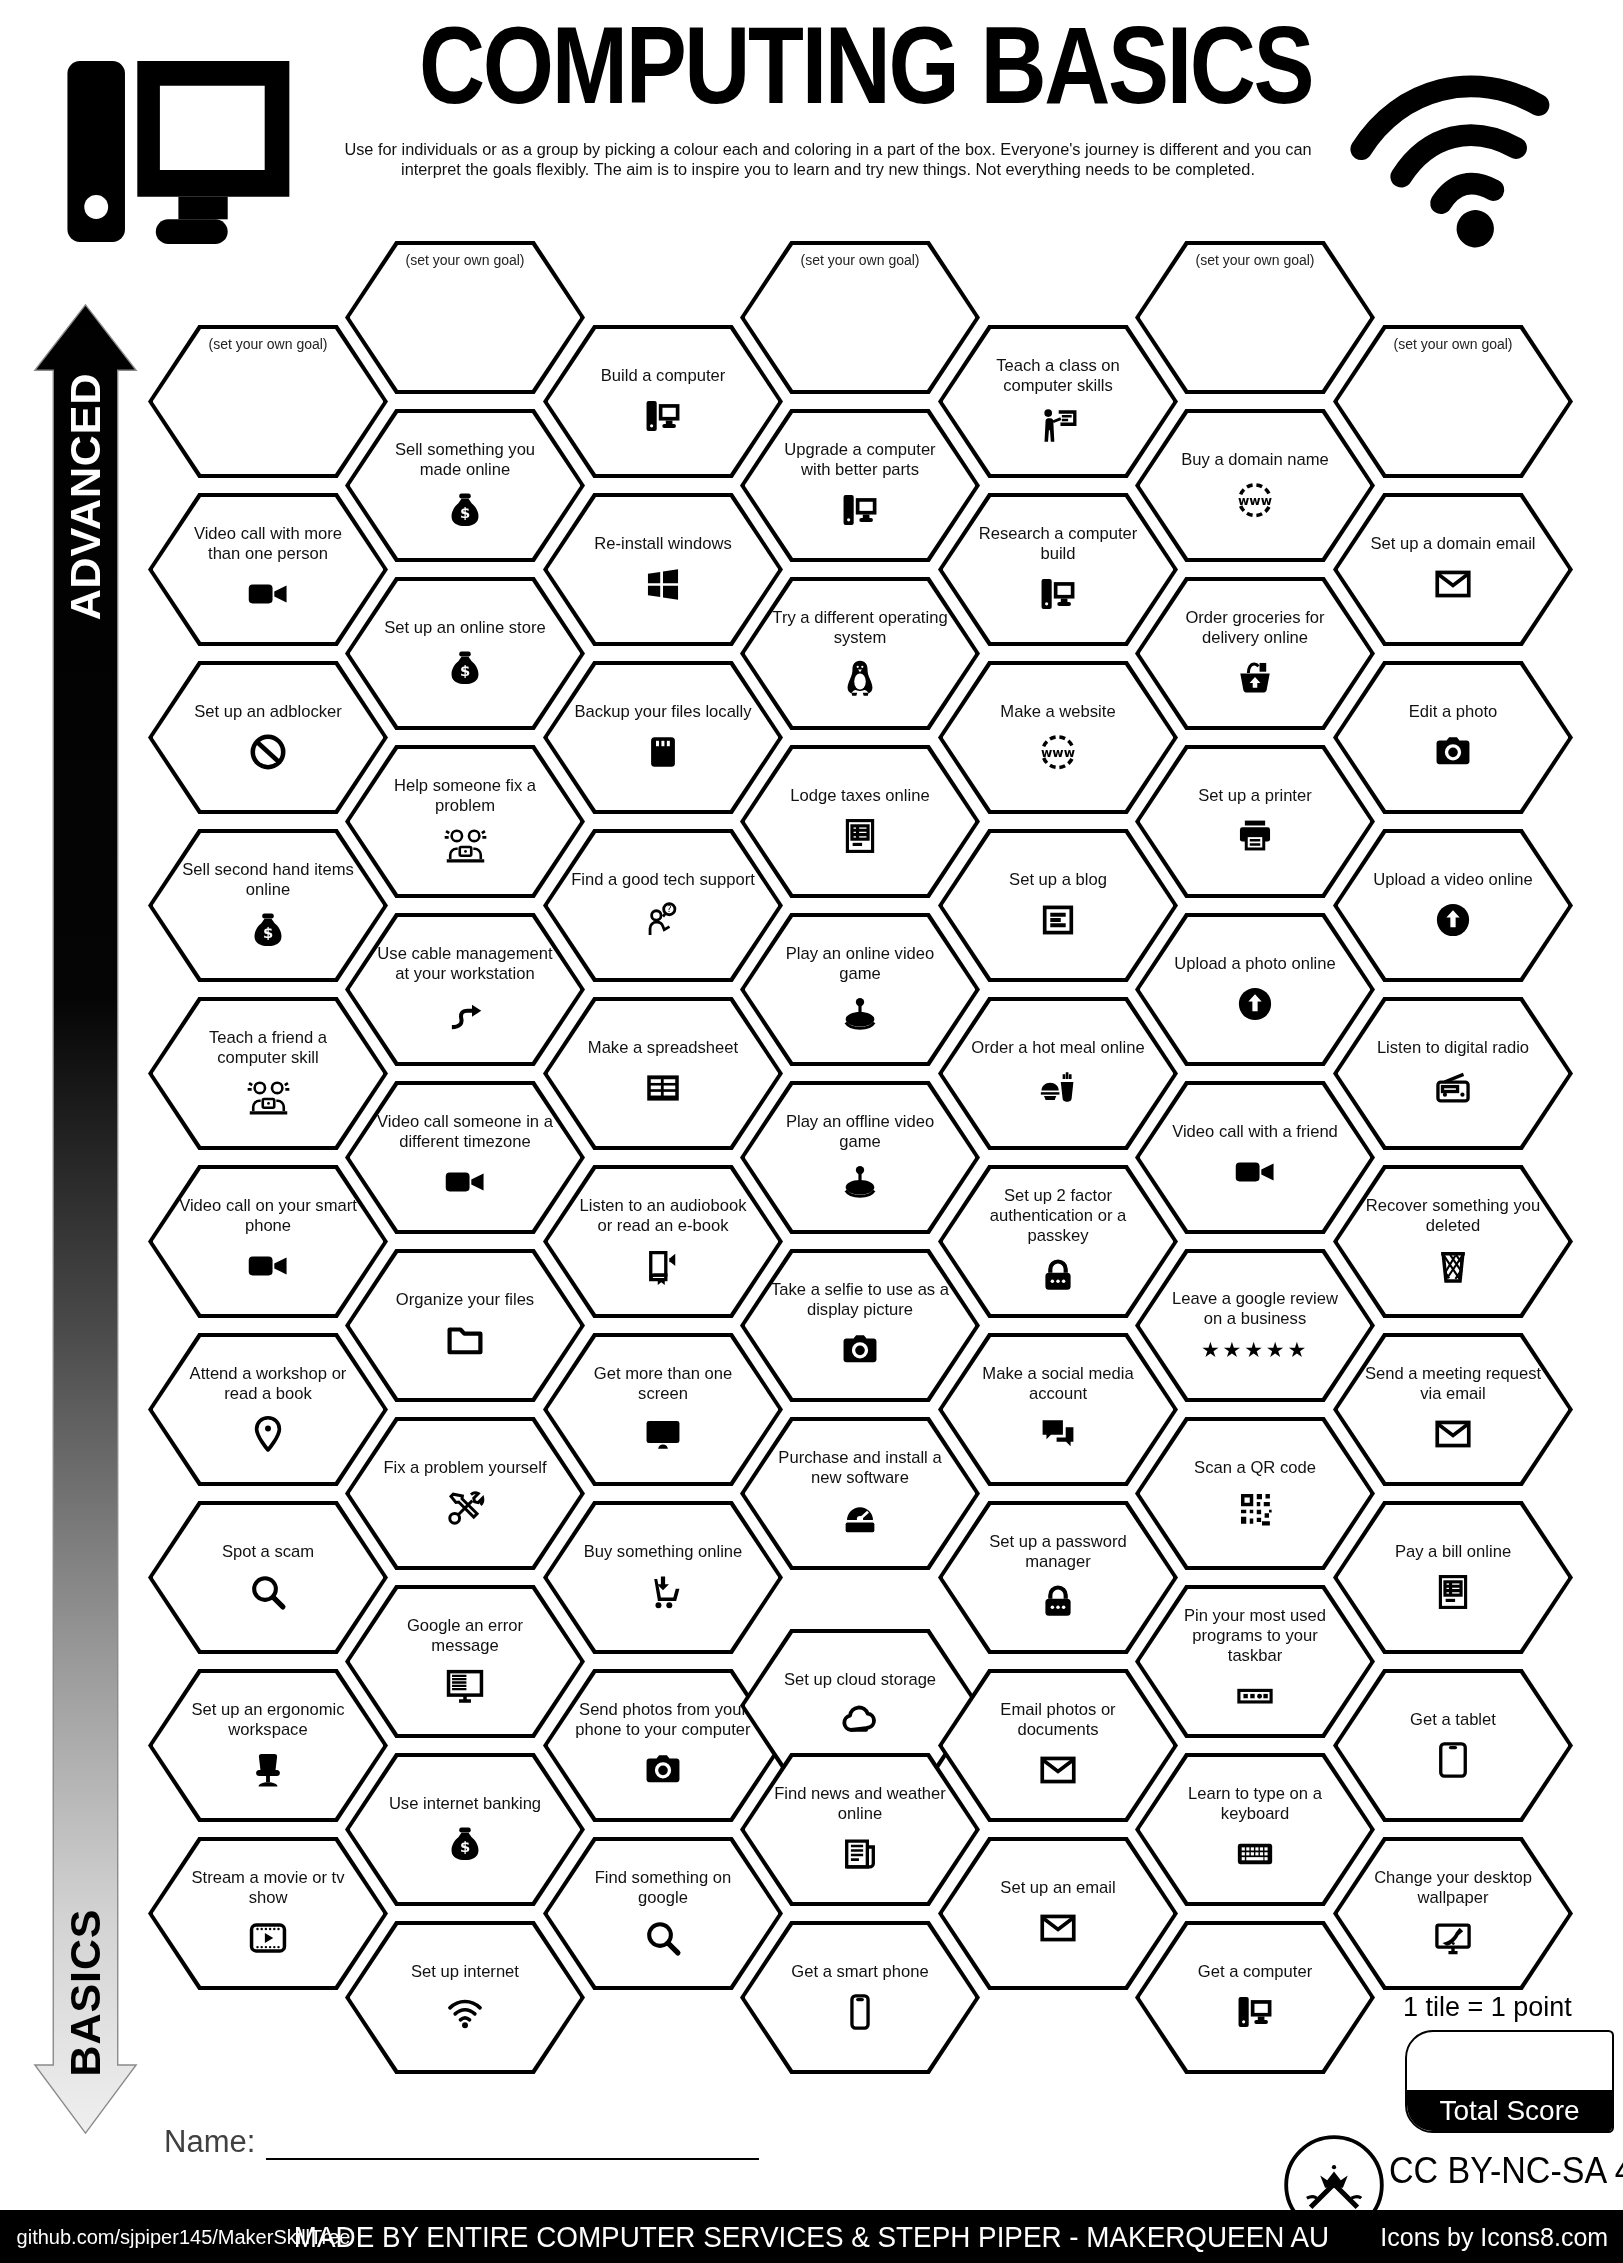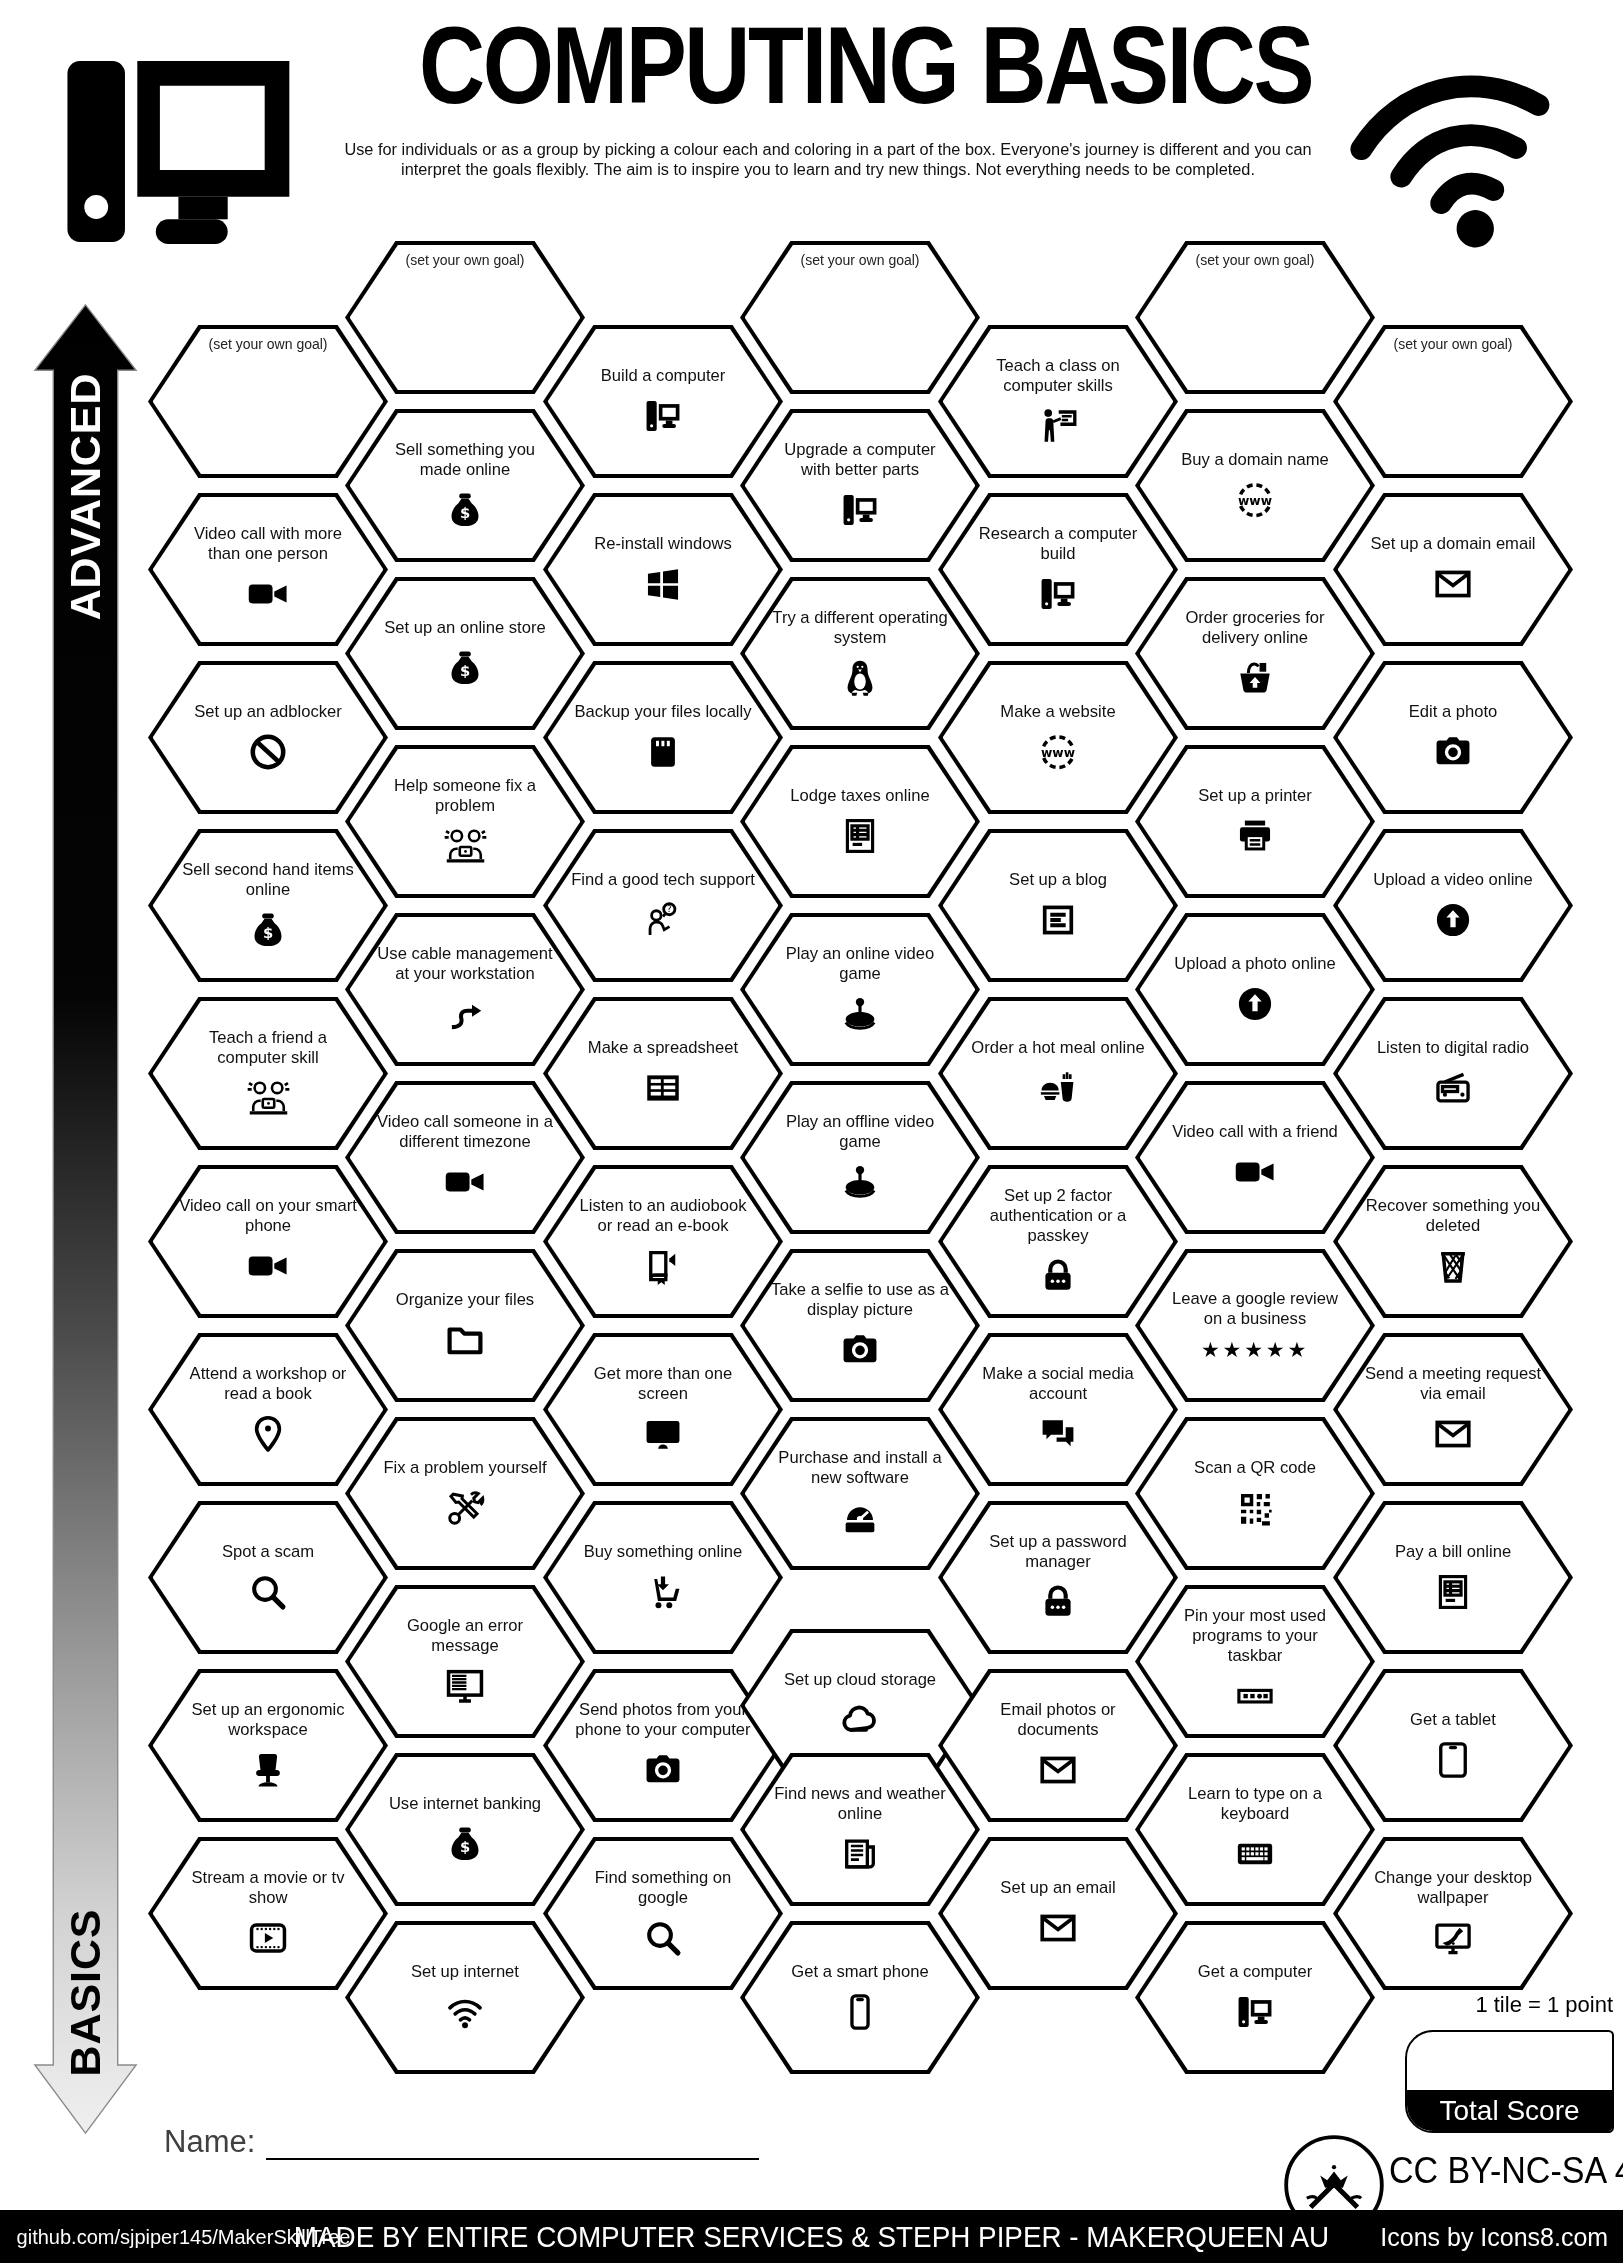--- a/index.html
+++ b/index.html
@@ -43,21 +43,21 @@
 
   
   .start-here{position:absolute;left:628px;top:2056px;width:461px;display:flex;align-items:center;
       justify-content:center;gap:16.6px;}
   .start-here .word{font-size:52px;font-weight:bold;transform:scaleX(.85);letter-spacing:-0.9px;}
   .start-road{width:96px;height:78px;}
   .name-row{position:absolute;left:164px;top:2119px;display:flex;align-items:flex-end;}
   .name-label{font-size:31px;color:#404040;}
   .name-input{width:489px;border:none;border-bottom:2.3px solid #000;background:transparent;
       font-size:28px;font-family:inherit;outline:none;height:37px;margin-left:11px;}
-  .tile-note{position:absolute;left:1403px;top:1992px;width:210px;text-align:right;font-size:22px;color:#000;}
+  .tile-note{position:absolute;left:1403px;top:1992px;width:210px;text-align:left;font-size:27px;color:#000;}
   .score-box{position:absolute;left:1405px;top:2030px;width:209px;height:103px;background:#fff;
       border:2.3px solid #000;border-radius:28px 5.5px 5.5px 28px;overflow:hidden;box-sizing:border-box;}
   .score-band{position:absolute;left:0;right:0;bottom:0;height:41px;background:#000;color:#fff;
       display:flex;align-items:center;justify-content:center;font-size:28px;}
   .cc-logo{position:absolute;left:1283px;top:2134px;width:102px;height:102px;background:#fff;border-radius:50%;}
   .cc-text{position:absolute;left:1389px;top:2150px;font-size:37px;transform:scaleX(.92);transform-origin:left;white-space:nowrap;}
 
   .footer{position:absolute;left:0;bottom:0;width:1623px;height:54px;background:#000;color:#fff;
       display:flex;align-items:center;}
   .footer-left{position:absolute;left:16.6px;font-size:20px;}

